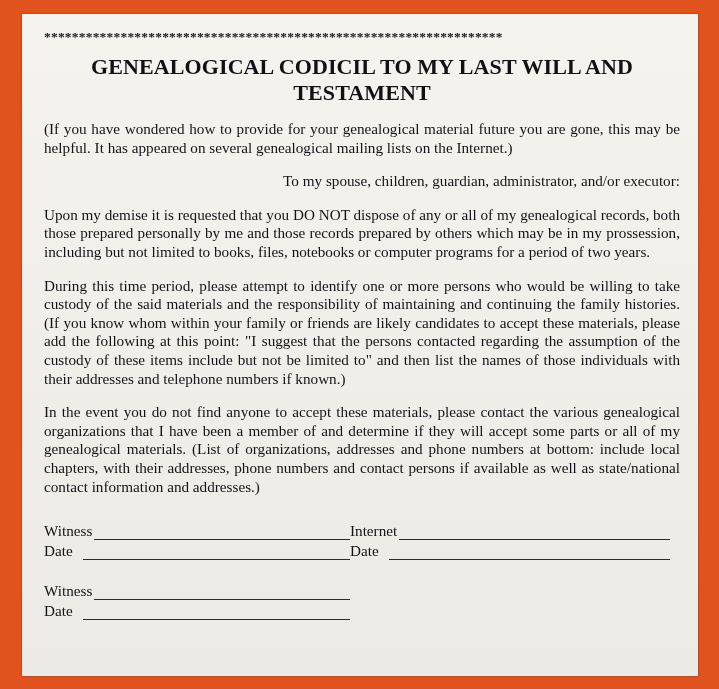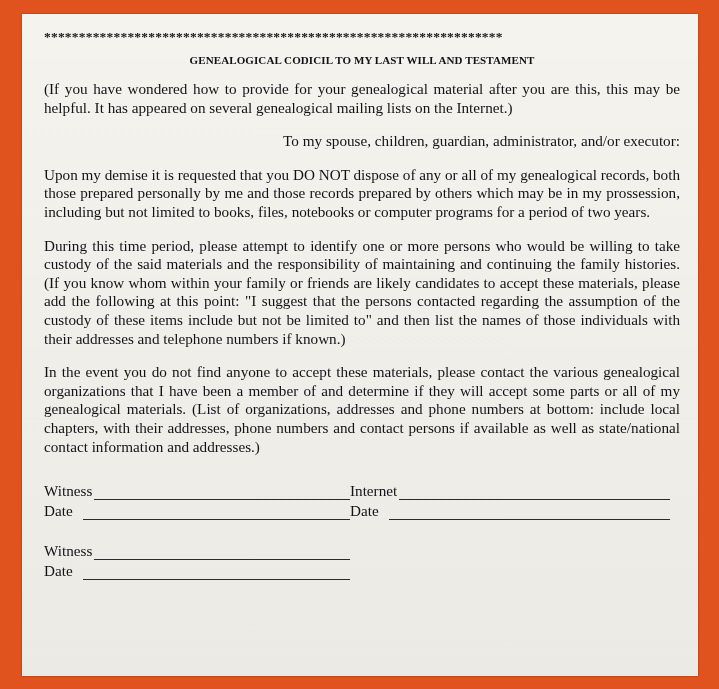--- a/index.html
+++ b/index.html
@@ -45,21 +45,21 @@
     color: #16161a;
     white-space: nowrap;
     overflow: hidden;
     line-height: 14px;
     font-weight: 700;
     margin: 0 0 8px 0;
     height: 16px;
   }
   h1.doc-title {
     font-family: "Liberation Serif", serif;
-    font-size: 11px;
+    font-size: 22px;
     font-weight: 700;
     text-align: center;
     margin: 2px 0 14px 0;
     color: #111114;
     letter-spacing: 0.1px;
   }
   p.para {
     font-family: "Liberation Serif", serif;
     font-size: 15.2px;
     line-height: 18.6px;
@@ -107,21 +107,21 @@
 <body>
 
 <div id="page-wrap">
   <div id="paper">
     <div class="inner">
 
       <div class="starline">******************************************************************</div>
 
       <h1 class="doc-title">GENEALOGICAL CODICIL TO MY LAST WILL AND TESTAMENT</h1>
 
-      <p class="para">(If you have wondered how to provide for your genealogical material after you are this, this may be helpful.  It has appeared on several genealogical mailing lists on the Internet.)</p>
+      <p class="para">(If you have wondered how to provide for your genealogical material future you are gone, this may be helpful.  It has appeared on several genealogical mailing lists on the Internet.)</p>
 
       <p class="para nojust">To my spouse, children, guardian, administrator, and/or executor:</p>
 
       <p class="para">Upon my demise it is requested that you DO NOT dispose of any or all of my genealogical records, both those prepared personally by me and those records prepared by others which may be in my prossession, including but not limited to books, files, notebooks or computer programs for a period of two years.</p>
 
       <p class="para">During this time period, please attempt to identify one or more persons who would be willing to take custody of the said materials and the responsibility of maintaining and continuing the family histories.  (If you know whom within your family or friends are likely candidates to accept these materials, please add the following at this point:  "I suggest that the persons contacted regarding the assumption of the custody of these items include but not be limited to" and then list the names of those individuals with their addresses and telephone numbers if known.)</p>
 
       <p class="para">In the event you do not find anyone to accept these materials, please contact the various genealogical organizations that I have been a member of and determine if they will accept some parts or all of my genealogical materials.  (List of organizations, addresses and phone numbers at bottom: include local chapters, with their addresses, phone numbers and contact persons if available as well as state/national contact information and addresses.)</p>
 
 

